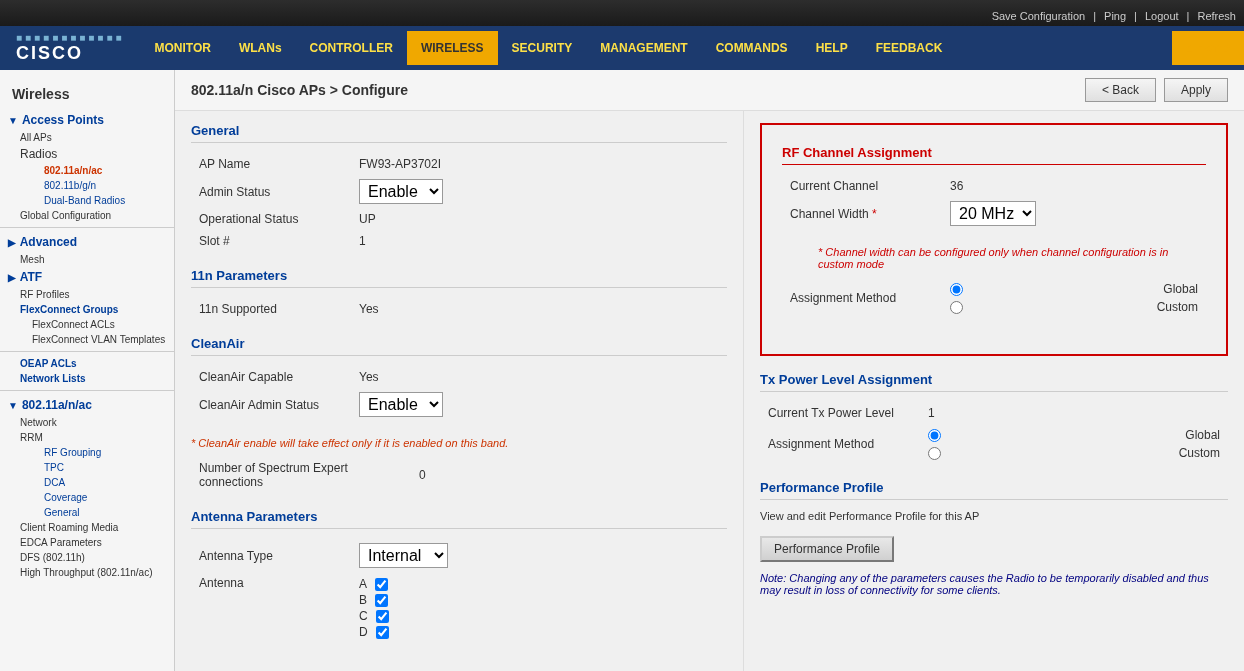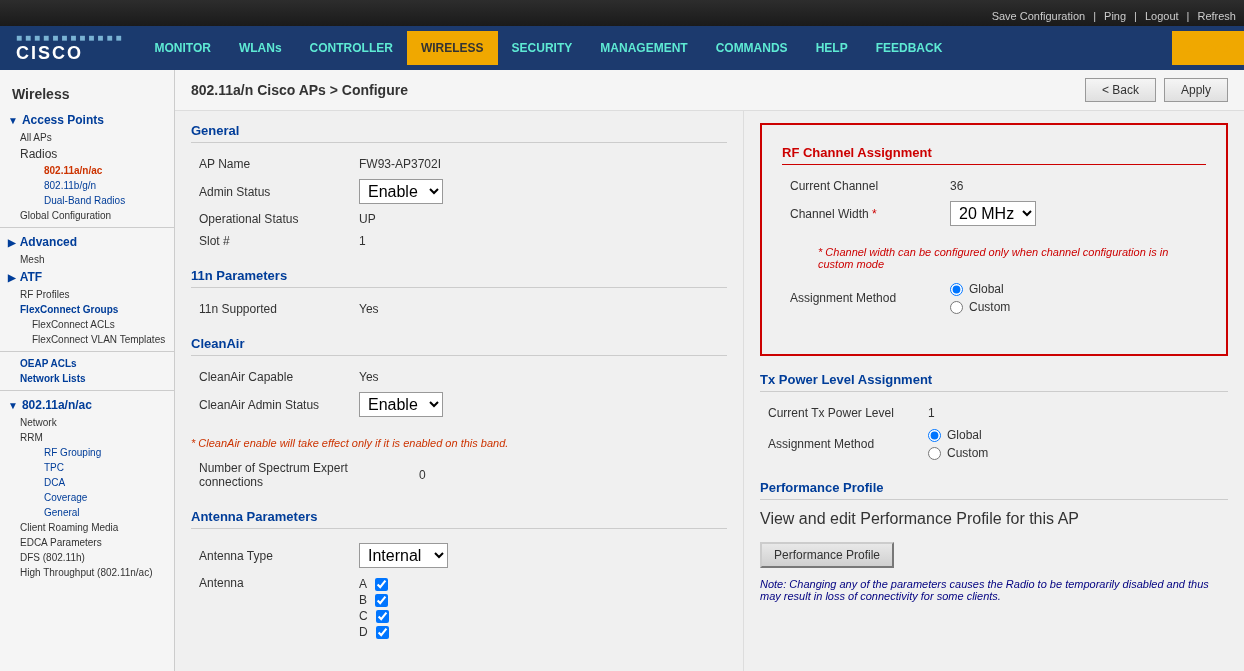--- a/index.html
+++ b/index.html
@@ -41,21 +41,21 @@
       font-size: 18px;
       letter-spacing: 2px;
     }
     #nav {
       display: flex;
       align-items: center;
       flex: 1;
       background: #1c3a6e;
     }
     #nav a {
-      color: #5eead4;
+      color: #fde047;
       text-decoration: none;
       padding: 10px 14px;
       font-size: 12px;
       display: block;
       font-weight: bold;
     }
     #nav a.active {
       background: #f0a800;
       color: #333;
     }
@@ -193,21 +193,21 @@
     #rf-channel-box .section-title { color: #cc0000; border-bottom-color: #cc0000; }
 
     .note-text {
       color: #cc3300;
       font-style: italic;
       font-size: 11px;
       margin-bottom: 8px;
     }
 
     .radio-group { display: flex; flex-direction: column; gap: 4px; }
-    .radio-item { display: flex; align-items: center; gap: 6px; }
+    .radio-item { display: flex; align-items: center; gap: 6px; justify-content: space-between; }
     input[type="radio"] { cursor: pointer; }
     input[type="checkbox"] { cursor: pointer; }
     .antenna-row { display: flex; align-items: center; gap: 8px; padding: 1px 0; }
 
     .section-gap { margin-bottom: 16px; }
 
     
     .perf-btn {
       background: linear-gradient(to bottom, #e8e8e8, #d0d0d0);
       border: 2px outset #ccc;
@@ -588,21 +588,21 @@
                   </div>
                 </div>
               </td>
             </tr>
           </tbody>
             </table>
         </div>
 
         <div id="perf-profile-box">
           <div class="section-title">Performance Profile</div>
-          <p style="margin-bottom:8px; font-size:16px;">View and edit Performance Profile for this AP</p>
+          <p style="margin-bottom:8px; font-size:11px;">View and edit Performance Profile for this AP</p>
           <button class="perf-btn">Performance Profile</button>
           <div class="bottom-note">Note: Changing any of the parameters causes the Radio to be temporarily disabled and thus may result in loss of connectivity for some clients.</div>
         </div>
 
       </div>
     </div>
   </div>
 </div>
 
 </body></html>

